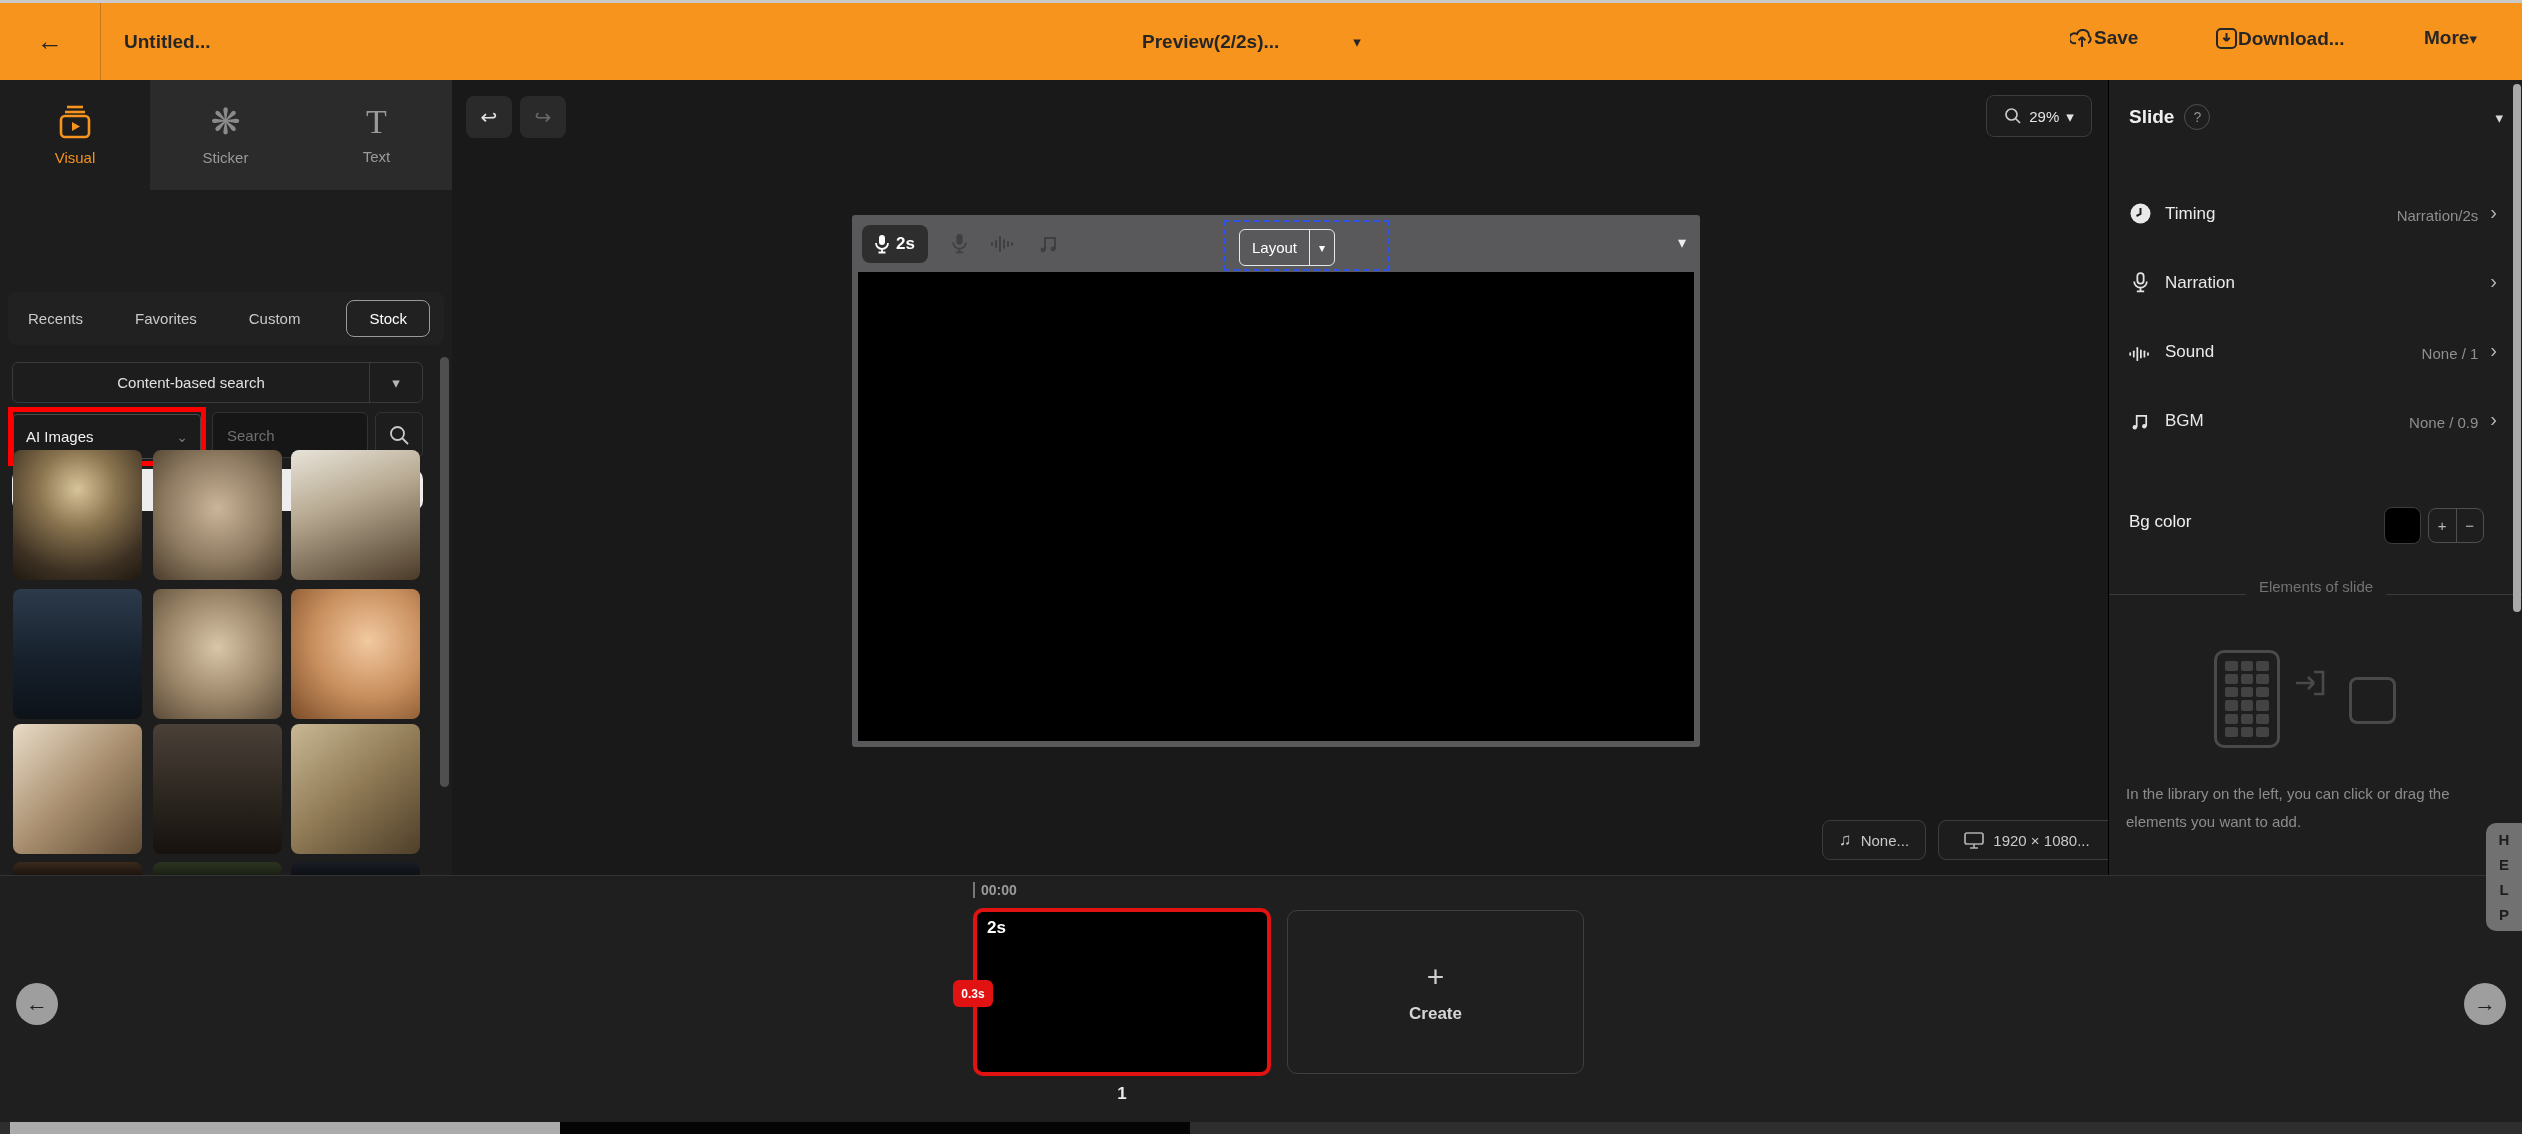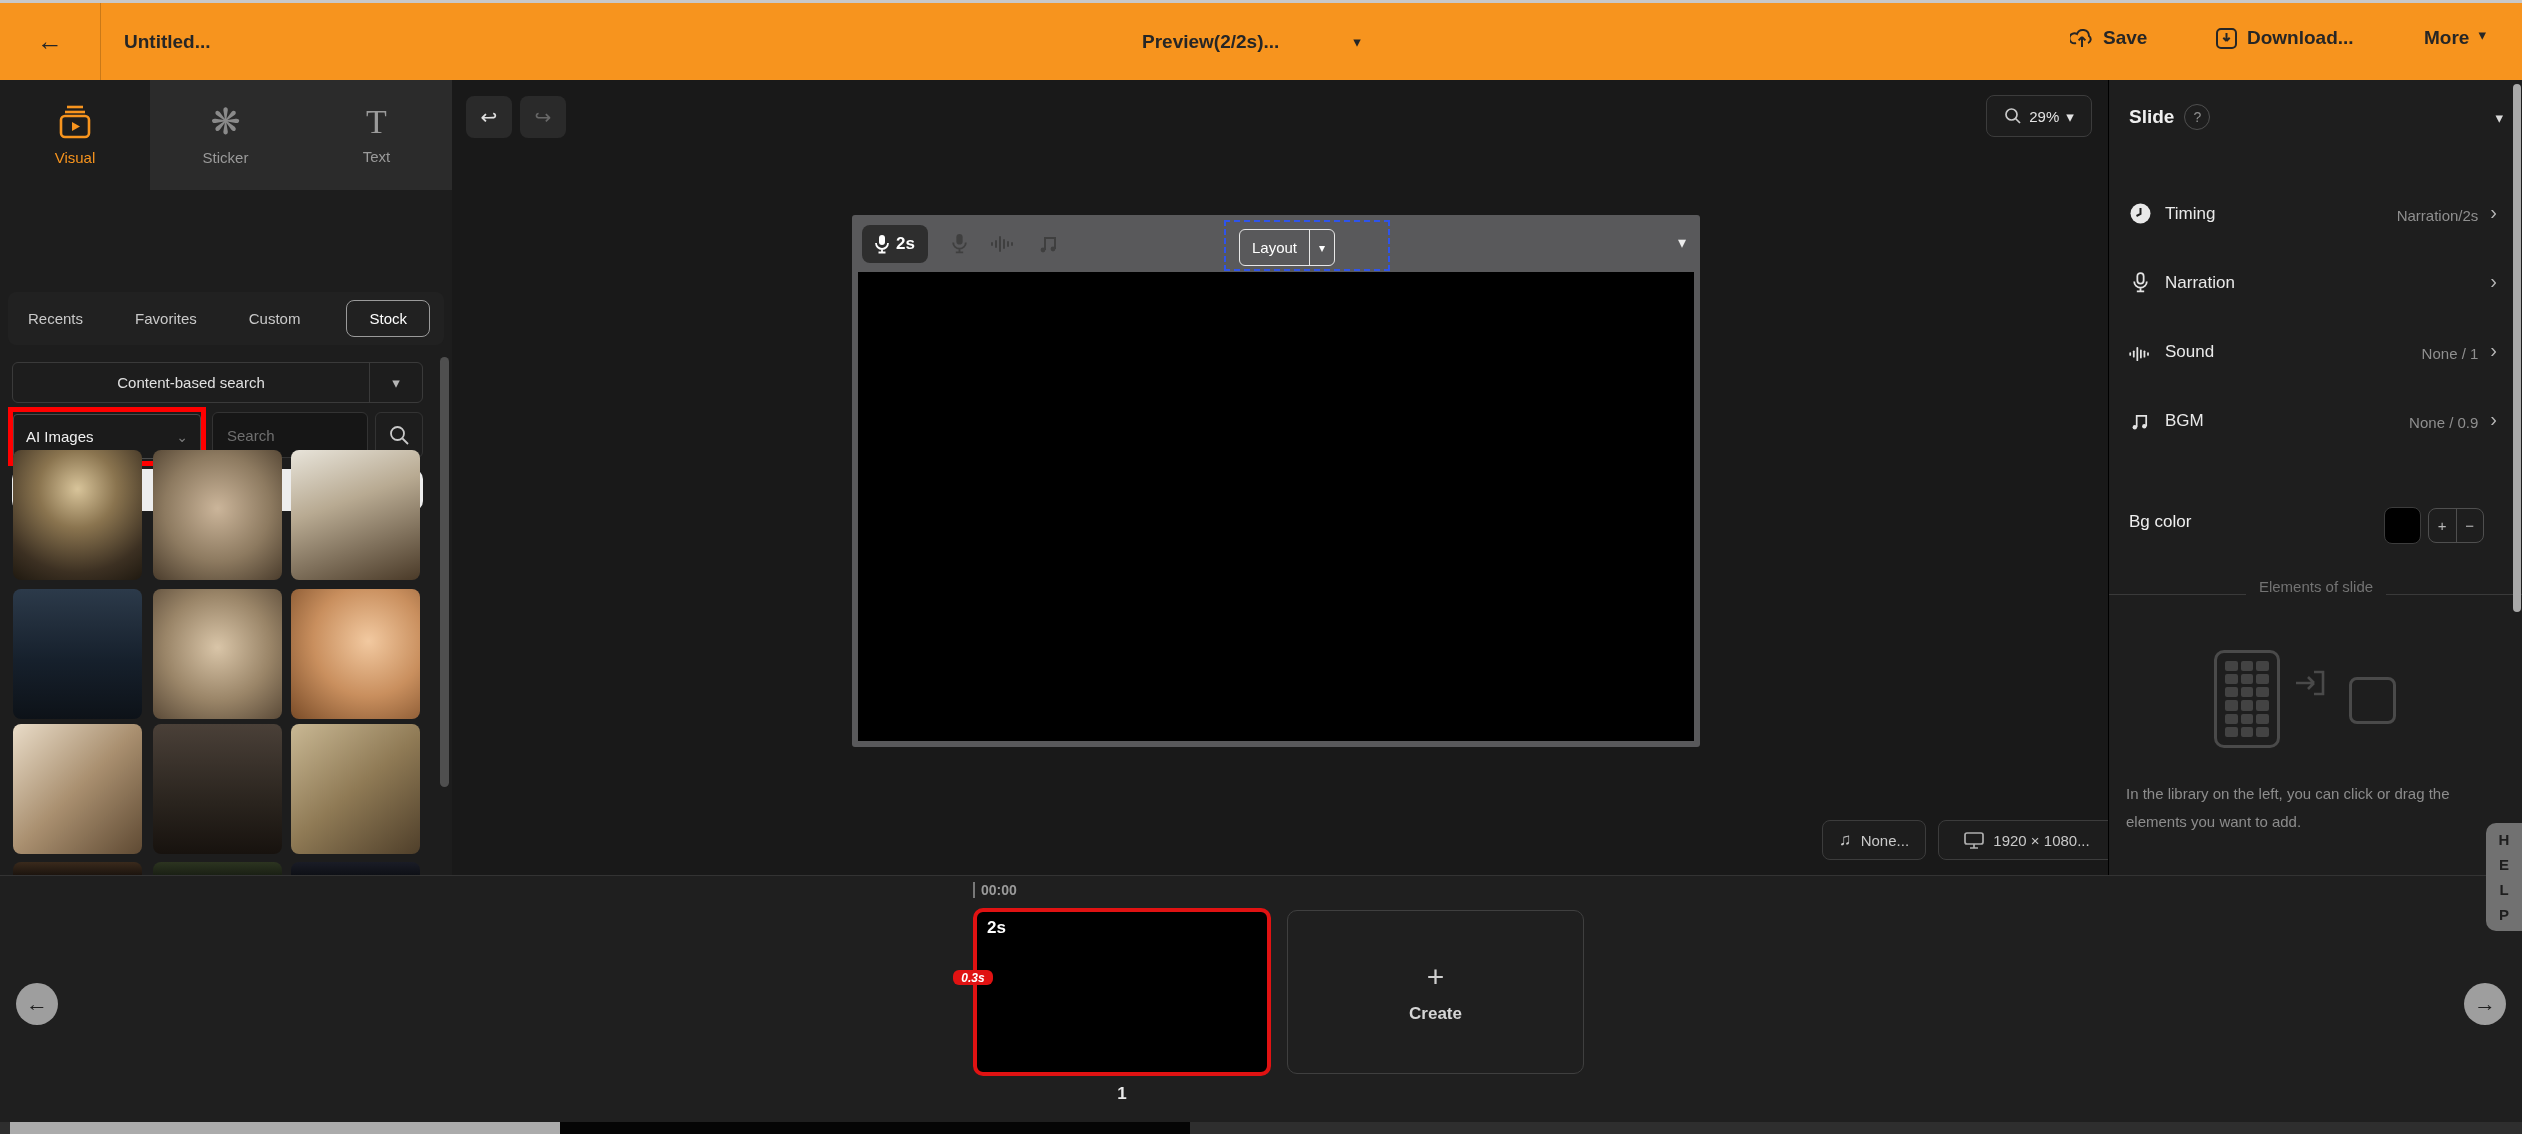--- a/index.html
+++ b/index.html
@@ -5,21 +5,21 @@
   html,body{margin:0;padding:0;background:#111;}
   body{width:2522px;height:1134px;position:relative;overflow:hidden;
        font-family:"Liberation Sans",sans-serif;-webkit-font-smoothing:antialiased;}
   .abs{position:absolute;box-sizing:border-box;}
   .row{display:flex;align-items:center;}
   
   .topstrip{left:0;top:0;width:2522px;height:3px;background:#C9C9C9;}
   .topbar{left:0;top:3px;width:2522px;height:77px;background:#F7941E;color:#262626;}
   .topbar .divider{width:1px;height:77px;background:rgba(0,0,0,0.18);}
   .tb-text{font-weight:bold;font-size:19px;color:#262626;}
-  .tb-btn{display:flex;gap:9px;cursor:pointer;}
+  .tb-btn{display:flex;align-items:center;cursor:pointer;}
   .caret{font-size:15px;line-height:1;}
   
   .left-panel{left:0;top:80px;width:452px;height:795px;background:#1D1D1D;overflow:hidden;}
   .ltab{top:0;height:110px;display:flex;flex-direction:column;align-items:center;justify-content:center;gap:9px;cursor:pointer;}
   .ltab.inactive{background:#2B2B2B;color:#9A9A9A;}
   .ltab.active{background:#1D1D1D;color:#F7941E;}
   .ltab .lbl{font-size:15px;}
   .subtabs{left:8px;top:212px;width:436px;height:53px;background:#212121;border-radius:8px;
            display:flex;align-items:center;justify-content:space-between;padding:0 14px;}
   .subtab{color:#C9C9C9;font-size:15px;cursor:pointer;padding:8px 6px;}
@@ -92,22 +92,22 @@
   .sq-rect{left:240px;top:597px;width:47px;height:47px;border:3px solid #4A4A4A;border-radius:8px;}
   .helper{left:17px;top:700px;width:382px;color:#8C8C8C;font-size:15px;line-height:1.85;}
   .rp-scroll{left:404px;top:4px;width:8px;height:528px;background:#A9A9A9;border-radius:4px;}
   
   .timeline{left:0;top:875px;width:2522px;height:247px;background:#1F1F1F;border-top:1px solid #333;}
   .tl-tick{left:973px;top:6px;width:2px;height:16px;background:#777;}
   .tl-time{left:981px;top:6px;color:#9A9A9A;font-size:14px;font-weight:bold;}
   .tl-slide{left:973px;top:32px;width:298px;height:168px;background:#000;border:4px solid #E01212;
             border-radius:10px;cursor:pointer;}
   .tl-dur{position:absolute;left:10px;top:6px;color:#FFF;font-weight:bold;font-size:17px;}
-  .tl-badge{left:953px;top:94px;width:40px;height:15px;background:#E01212;border-radius:6px;color:#FFF;
-            font-size:12px;font-weight:bold;display:flex;align-items:center;justify-content:center;cursor:pointer;font-style:italic;}
+  .tl-badge{left:953px;top:104px;width:40px;height:27px;background:#E01212;border-radius:6px;color:#FFF;
+            font-size:12px;font-weight:bold;display:flex;align-items:center;justify-content:center;cursor:pointer;}
   .tl-index{left:973px;top:208px;width:298px;text-align:center;color:#E9E9E9;font-weight:bold;font-size:17px;}
   .tl-create{left:1287px;top:34px;width:297px;height:164px;border:1.5px solid #3F3F3F;border-radius:10px;
             display:flex;flex-direction:column;align-items:center;justify-content:center;gap:10px;
             color:#D5D5D5;cursor:pointer;}
   .tl-create .pl{font-size:30px;font-weight:300;color:#CFCFCF;}
   .tl-create .cl{font-size:17px;font-weight:bold;}
   .nav-circle{top:107px;width:42px;height:42px;background:#9E9E9E;border-radius:50%;color:#1F1F1F;
             font-size:22px;display:flex;align-items:center;justify-content:center;cursor:pointer;}
   .help-tab{left:2486px;top:823px;width:36px;height:108px;background:#717171;border-radius:10px 0 0 10px;
             display:flex;flex-direction:column;align-items:center;justify-content:center;

